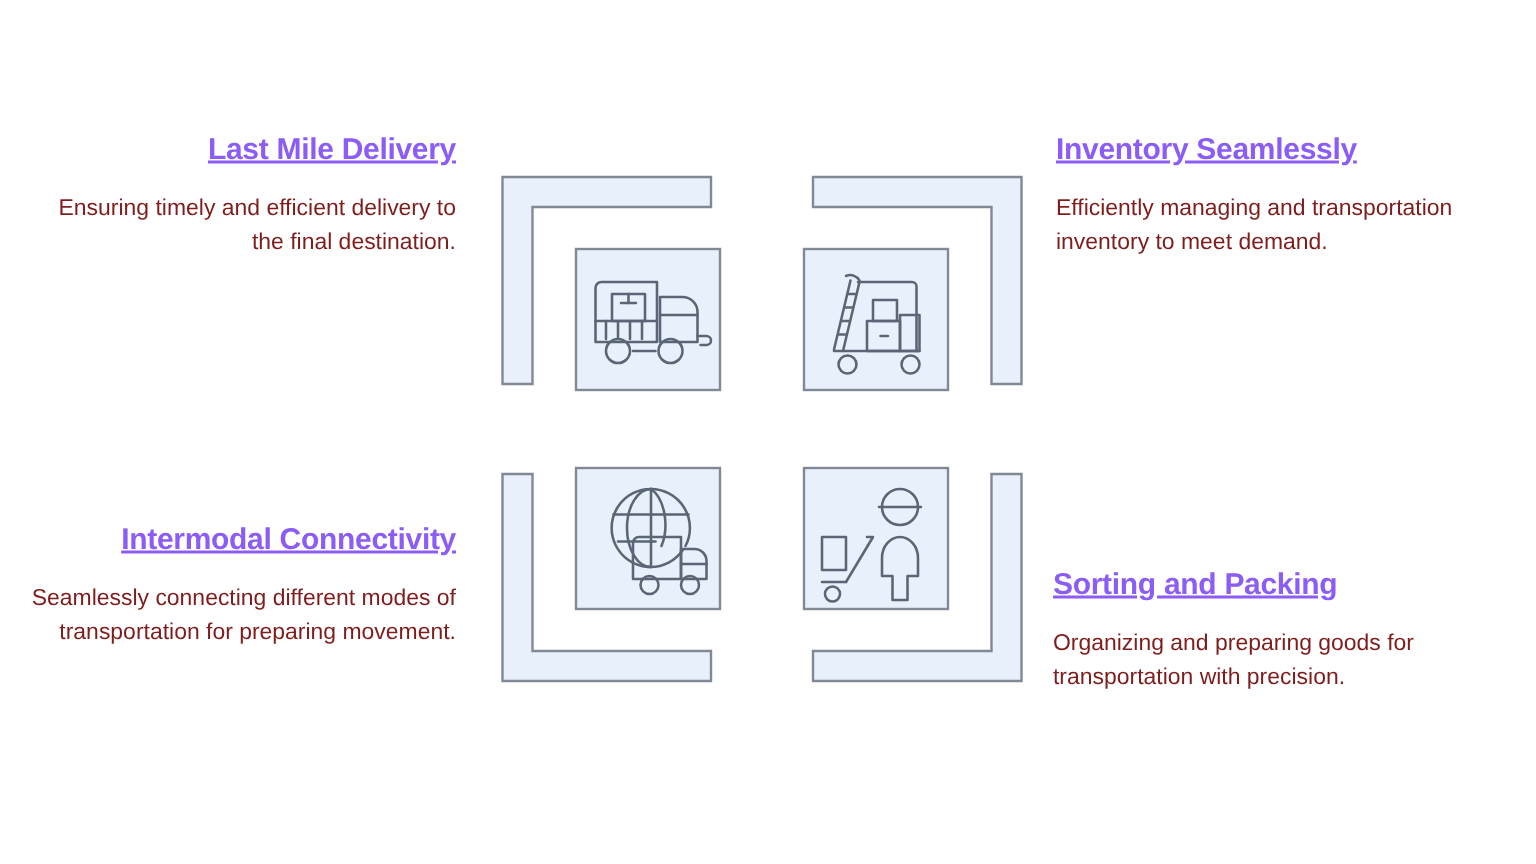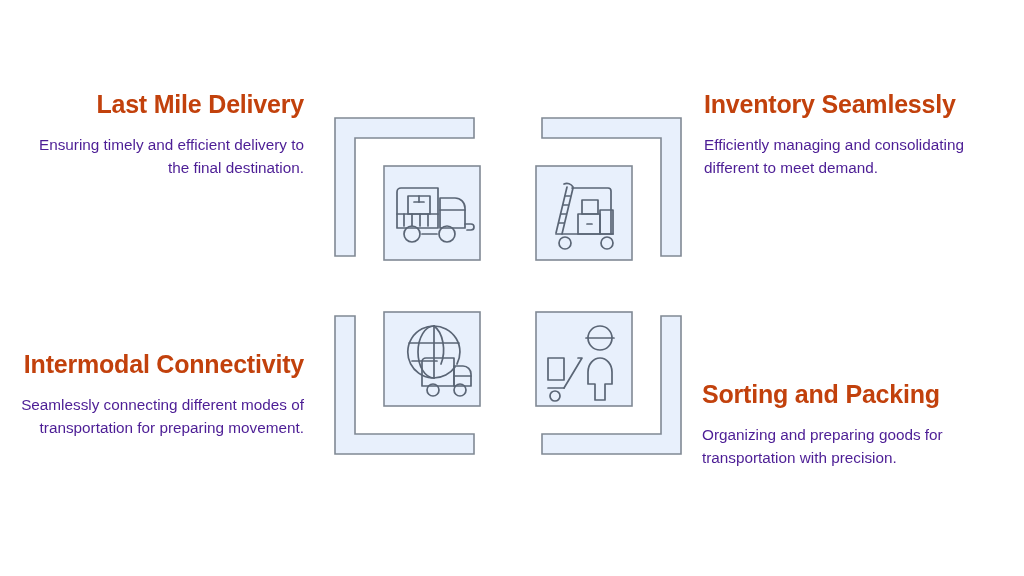--- a/index.html
+++ b/index.html
@@ -21,31 +21,32 @@
     width: 1024px;
     height: 576px;
   }
 
   
   .text-block {
     position: absolute;
     box-sizing: border-box;
   }
   .text-block .heading {
-    font-size: 25px;
+    font-size: 20px;
     font-weight: bold;
-    color: #c2410c;
+    color: #8b5cf6;
     line-height: 1.28;
     letter-spacing: -0.2px;
     margin: 0 0 13px 0;
+    text-decoration: underline;
   }
   .text-block .body {
     font-size: 15.3px;
     font-weight: normal;
-    color: #4c1d95;
+    color: #7f1d1d;
     line-height: 1.53;
     margin: 0;
   }
   .align-right { text-align: right; }
   .align-left  { text-align: left; }
 
   .tb-last-mile   { left: 18px;  top: 88px;  width: 286px; }
   .tb-inventory   { left: 704px; top: 88px;  width: 290px; }
   .tb-intermodal  { left: 18px;  top: 348px; width: 286px; text-align: right; }
   .tb-sorting     { left: 702px; top: 378px; width: 290px; }
@@ -92,21 +93,21 @@
 
 <div class="canvas">
 
   <div class="text-block tb-last-mile align-right">
     <p class="heading">Last Mile Delivery</p>
     <p class="body">Ensuring timely and efficient delivery to the final destination.</p>
   </div>
 
   <div class="text-block tb-inventory align-left">
     <p class="heading">Inventory Seamlessly</p>
-    <p class="body">Efficiently managing and consolidating different to meet demand.</p>
+    <p class="body">Efficiently managing and transportation inventory to meet demand.</p>
   </div>
 
   <div class="text-block tb-intermodal align-right">
     <p class="heading">Intermodal Connectivity</p>
     <p class="body">Seamlessly connecting different modes of transportation for preparing movement.</p>
   </div>
 
   <div class="text-block tb-sorting align-left">
     <p class="heading">Sorting and Packing</p>
     <p class="body">Organizing and preparing goods for transportation with precision.</p>

